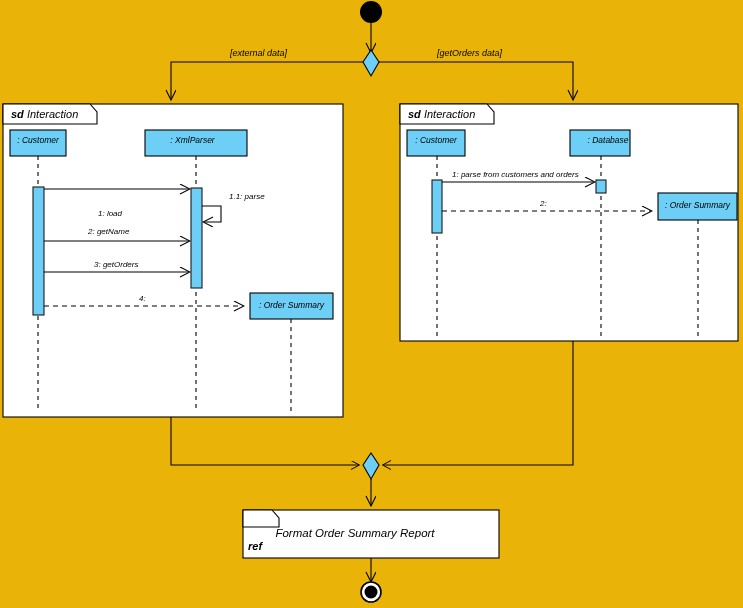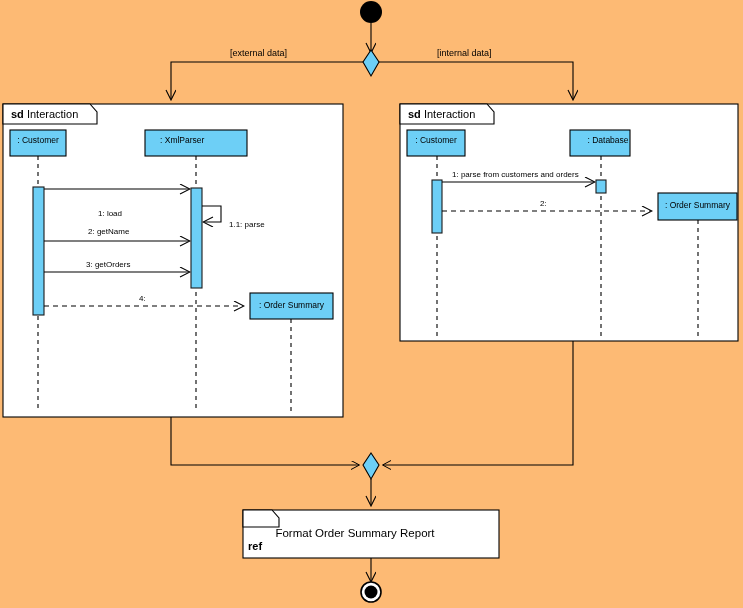--- a/index.html
+++ b/index.html
@@ -1,17 +1,17 @@
 <!DOCTYPE html>
 <html><head>
 <meta charset="utf-8">
 <style>
   html,body{margin:0;padding:0;background:#ffffff;}
   body{font-family:"Liberation Sans",sans-serif;}
-  #canvas{position:relative;width:743px;height:608px;overflow:hidden;background:#fdba74;}
+  #canvas{position:relative;width:743px;height:608px;overflow:hidden;background:#eab308;font-style:italic;}
   svg{position:absolute;left:0;top:0;width:743px;height:608px;}
   .lbl{position:absolute;white-space:nowrap;color:#000;}
   .frame-tag{position:absolute;white-space:nowrap;font-size:11px;color:#000;}
   .frame-tag b{font-weight:bold;}
   .msg{position:absolute;font-size:8px;color:#000;white-space:nowrap;}
   .guard{position:absolute;font-size:9px;color:#000;white-space:nowrap;}
   .reftitle{position:absolute;font-size:11.5px;color:#000;white-space:nowrap;}
 </style>
 </head>
 <body>
@@ -85,35 +85,35 @@
     <rect x="243" y="510" width="256" height="48" fill="#fff" stroke="#000" stroke-width="1.1"></rect>
     <polygon points="243,510 272,510 279,518 279,527 243,527" fill="#fff" stroke="#000" stroke-width="1.1"></polygon>
 
     <line x1="371" y1="558" x2="371" y2="581" stroke="#000" stroke-width="1.1" marker-end="url(#openArrow)"></line>
 
     <circle cx="371" cy="592" r="10" fill="#fff" stroke="#000" stroke-width="1.6"></circle>
     <circle cx="371" cy="592" r="6.5" fill="#000"></circle>
   </svg>
 
   <div class="guard" style="left:230px;top:48px;">[external data]</div>
-  <div class="guard" style="left:437px;top:48px;">[internal data]</div>
+  <div class="guard" style="left:437px;top:48px;">[getOrders data]</div>
 
   <div class="frame-tag" style="left:11px;top:108px;">
     <b>sd</b>
     <span>Interaction</span>
   </div>
 
   <div class="lbl" style="left:10px;top:135px;width:56px;text-align:center;font-size:8.5px;">: Customer</div>
-  <div class="lbl" style="left:145px;top:135px;width:95px;font-size:8.5px;margin-left:15px;">: XmlParser</div>
+  <div class="lbl" style="left:145px;top:135px;width:95px;text-align:center;font-size:8.5px;">: XmlParser</div>
   <div class="lbl" style="left:250px;top:300px;width:83px;text-align:center;font-size:8.5px;">: Order Summary</div>
 
   <div class="msg" style="left:98px;top:177px;margin-top:32px;">1: load</div>
-  <div class="msg" style="left:229px;top:220px;">1.1: parse</div>
+  <div class="msg" style="left:229px;top:192px;">1.1: parse</div>
   <div class="msg" style="left:88px;top:227px;">2: getName</div>
-  <div class="msg" style="left:86px;top:260px;">3: getOrders</div>
+  <div class="msg" style="left:94px;top:260px;">3: getOrders</div>
   <div class="msg" style="left:139px;top:294px;">4:</div>
 
   <div class="frame-tag" style="left:408px;top:108px;">
     <b>sd</b>
     <span>Interaction</span>
   </div>
 
   <div class="lbl" style="left:407px;top:135px;width:58px;text-align:center;font-size:8.5px;">: Customer</div>
   <div class="lbl" style="left:570px;top:135px;width:76px;text-align:center;font-size:8.5px;">: Database</div>
   <div class="lbl" style="left:658px;top:200px;width:79px;text-align:center;font-size:8.5px;">: Order Summary</div>

